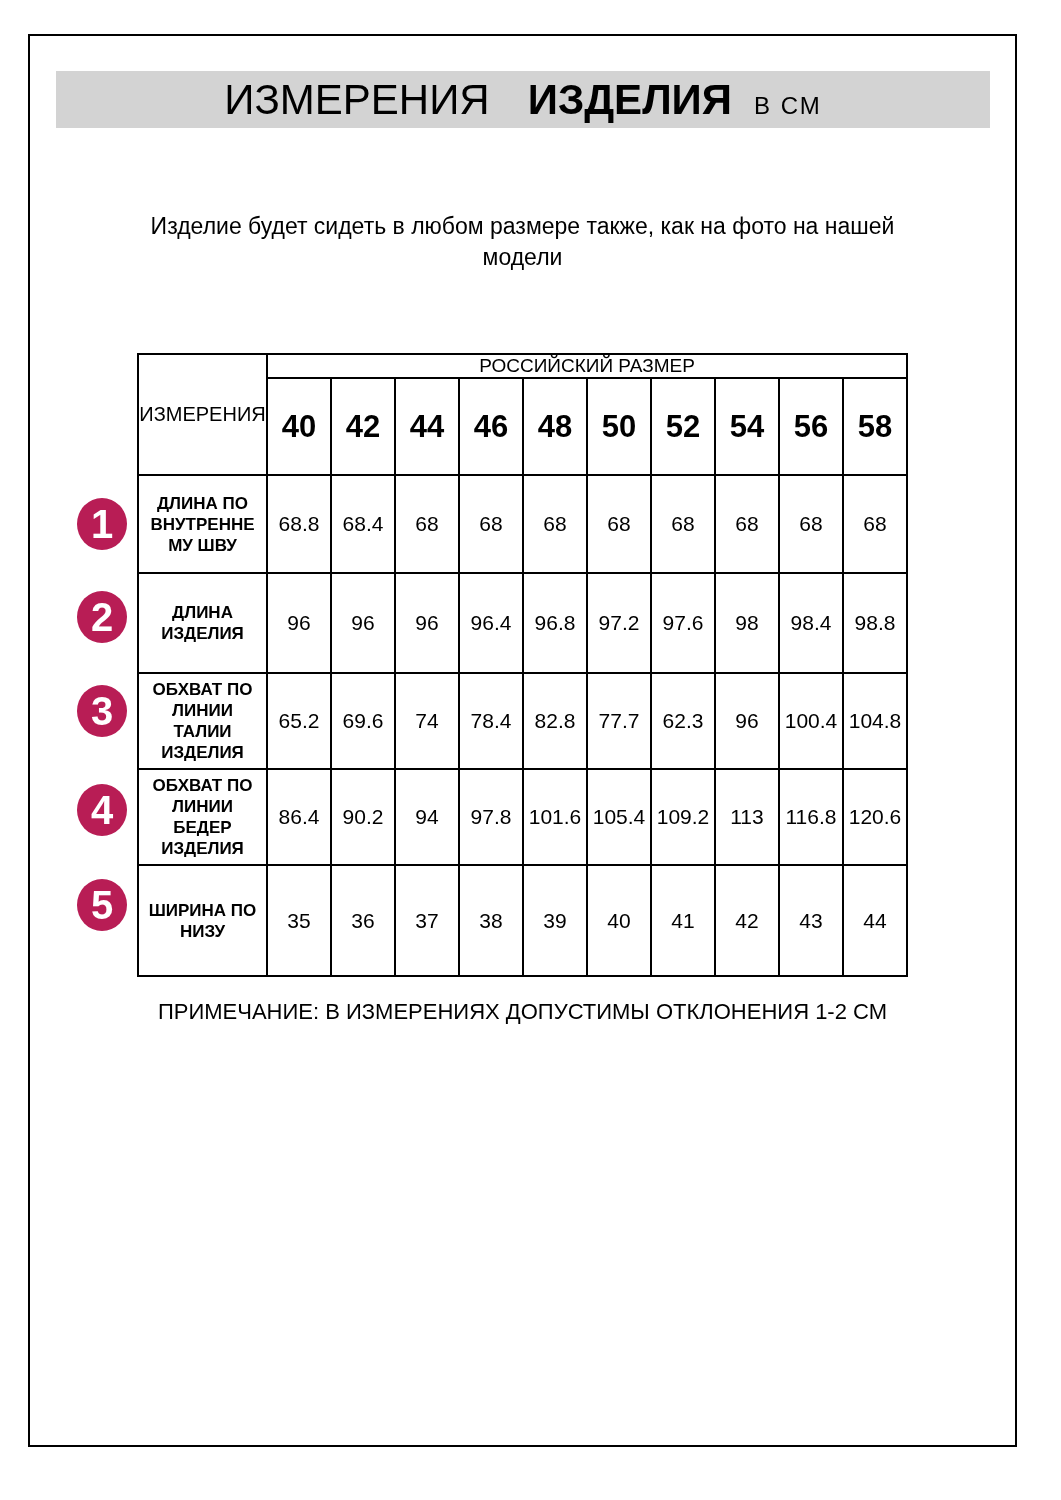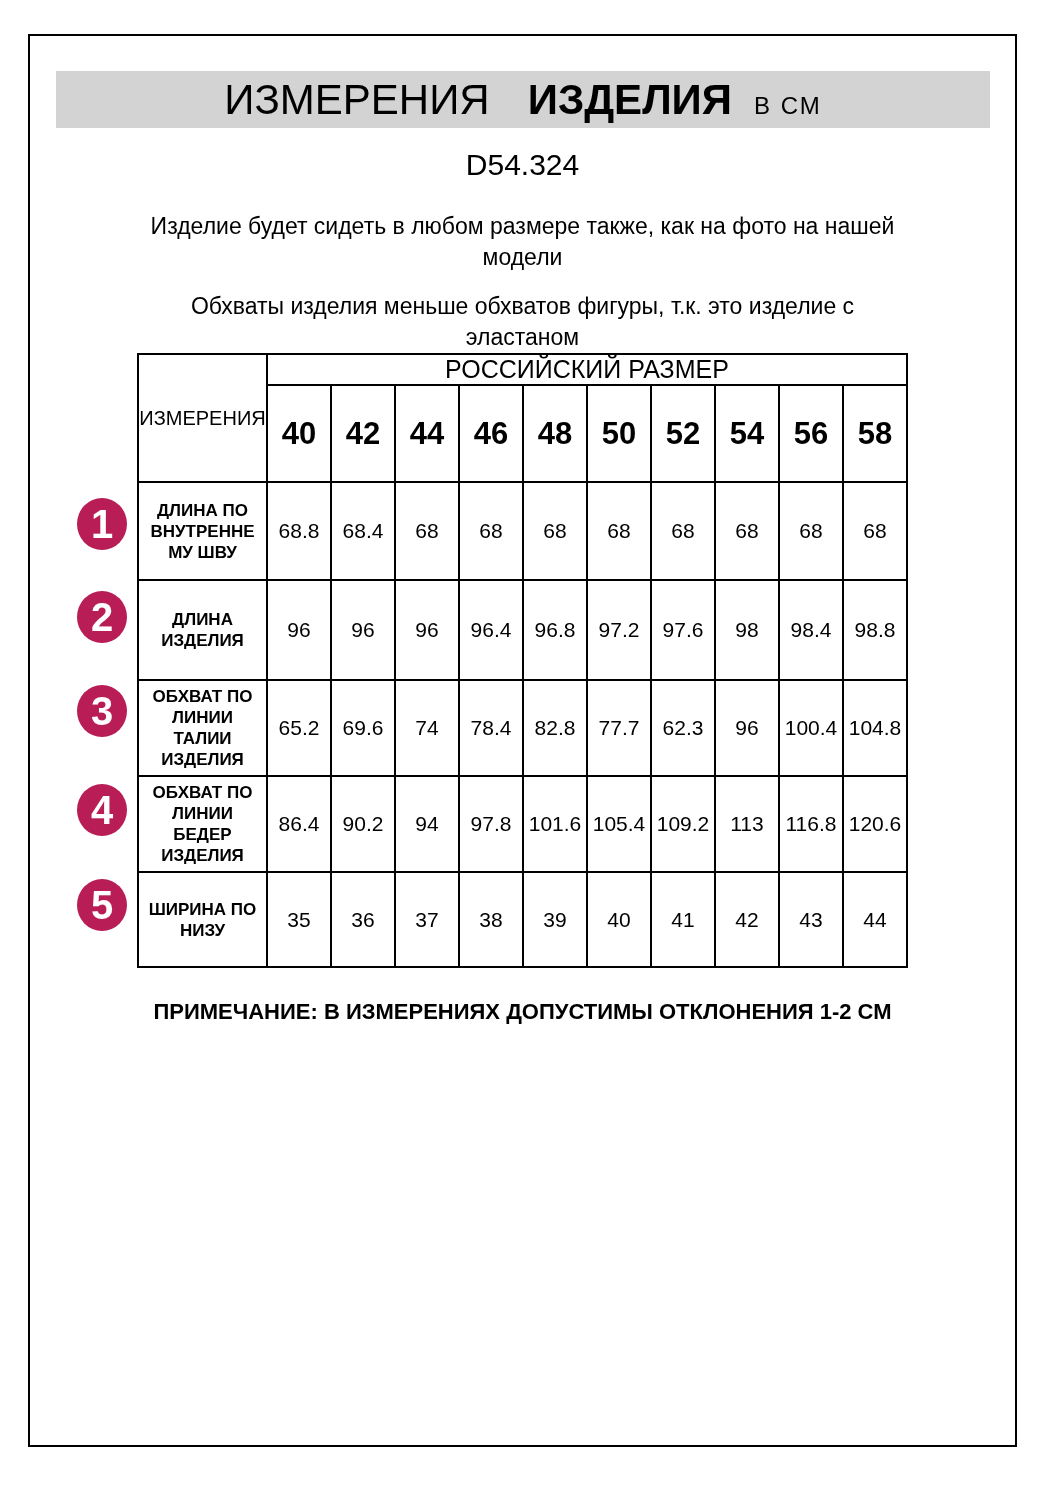--- a/index.html
+++ b/index.html
@@ -69,29 +69,29 @@
   table.size-table td {
     border: 2px solid #000;
     text-align: center;
     vertical-align: middle;
     padding: 0;
   }
   col.first-col { width: 129px; }
   tr.group-row   { height: 24px; }
   tr.sizes-row   { height: 97px; }
   .corner-cell   { font-size: 20px; }
-  .group-cell    { font-size: 25px; border-radius: 12px; }
+  .group-cell    { font-size: 19px; border-radius: 12px; }
   .size-cell     { font-size: 31px; font-weight: bold; }
   .label-cell    { font-size: 17px; line-height: 21px; white-space: pre-line; font-weight: bold; }
   .value-cell    { font-size: 21px; }
   tr.row-0 { height: 98px; }
   tr.row-1 { height: 100px; border-radius: 31px; }
   tr.row-2 { height: 96px; }
   tr.row-3 { height: 96px; }
-  tr.row-4 { height: 95px; }
+  tr.row-4 { height: 111px; }
   .badge {
     position: absolute;
     left: 47px;
     width: 50px;
     height: 52px;
     border-radius: 50%;
     color: #fff;
     font-weight: bold;
     font-size: 40px;
     display: flex;
@@ -103,39 +103,36 @@
   .badge-1 { top: 555px; }
   .badge-2 { top: 649px; }
   .badge-3 { top: 748px; }
   .badge-4 { top: 843px; }
   .footnote {
     position: absolute;
     top: 941px;
     left: 0;
     width: 100%;
     text-align: center;
-    font-weight: bold;
+    font-weight: normal;
     font-size: 22px;
   }
 </style>
 </head>
 <body>
 
 <div class="page-border">
 
   <div class="title-band" style="background: rgb(211, 211, 211);">
     <span class="title-main">ИЗМЕРЕНИЯ</span><span class="title-emph">ИЗДЕЛИЯ</span><span class="title-unit">В СМ</span>
   </div>
 
-  <div class="model-code">D54.324</div>
 
   <p class="intro intro-1">Изделие будет сидеть в любом размере также, как на фото на нашей
 модели</p>
-  <p class="intro intro-2">Обхваты изделия меньше обхватов фигуры, т.к. это изделие с
-эластаном</p>
 
   <div class="table-wrap">
     <table class="size-table">
       <colgroup>
         <col class="first-col">
         <col>
           <col>
           <col>
           <col>
           <col>

